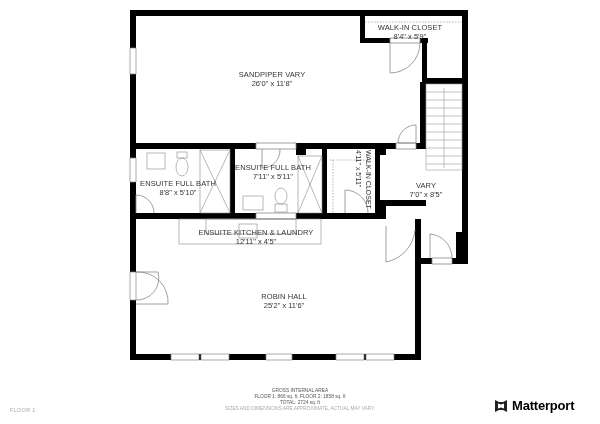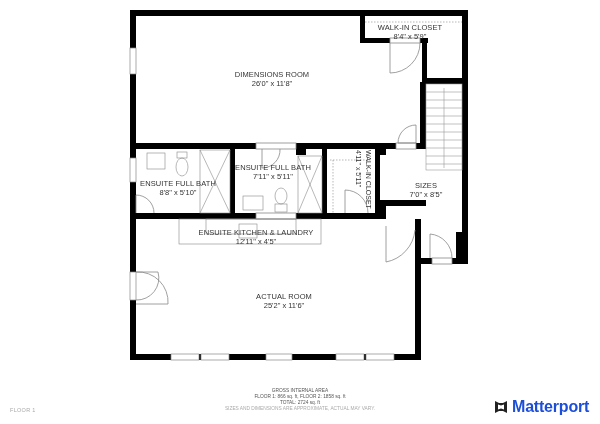--- a/index.html
+++ b/index.html
@@ -7,21 +7,21 @@
   .plan { position:absolute; left:0; top:0; width:600px; height:424px; }
   .label { position:absolute; text-align:center; color:#333; font-size:7.5px; line-height:9px; white-space:nowrap; transform:translateX(-50%); }
   .label .name { display:block; letter-spacing:0.1px; }
   .label .dim { display:block; }
   .vlabel { position:absolute; color:#333; font-size:7px; line-height:8px; white-space:nowrap; transform:rotate(90deg); transform-origin:left top; }
   .footer { position:absolute; left:300px; top:388px; transform:translateX(-50%); text-align:center; color:#555; font-size:4.8px; line-height:6px; white-space:nowrap; }
   .footer .disclaimer { color:#aaa; }
   .floor-tag { position:absolute; left:10px; top:407px; color:#aaa; font-size:5.5px; letter-spacing:0.3px; }
   .brand { position:absolute; left:494px; top:398px; display:flex; align-items:center; gap:4px; }
   .brand .mark { width:14px; height:14px; }
-  .brand .word { font-size:16px; font-weight:bold; color:#1d4ed8; letter-spacing:-0.2px; }
+  .brand .word { font-size:13px; font-weight:bold; color:#000000; letter-spacing:-0.2px; }
 </style>
 </head>
 <body>
 
 <div class="plan">
   <svg width="600" height="424" viewBox="0 0 600 424">
 
     <g fill="#000">
 
       <rect x="130" y="10" width="338" height="6"></rect>
@@ -144,21 +144,21 @@
       <line x1="365" y1="22" x2="462" y2="22" stroke-dasharray="1.5 1.5"></line>
 
       <rect x="179" y="219" width="142" height="25"></rect>
       <rect x="206" y="219" width="90" height="15"></rect>
       <rect x="239" y="224" width="18" height="14"></rect>
     </g>
   </svg>
 
   
   <div class="label" style="left:272px; top:70px;">
-    <span class="name">DIMENSIONS ROOM</span>
+    <span class="name">SANDPIPER VARY</span>
     <span class="dim">26'0" x 11'8"</span>
   </div>
   <div class="label" style="left:410px; top:23px;">
     <span class="name">WALK-IN CLOSET</span>
     <span class="dim">8'4" x 5'9"</span>
   </div>
   <div class="label" style="left:178px; top:179px;">
     <span class="name">ENSUITE FULL BATH</span>
     <span class="dim">8'8" x 5'10"</span>
   </div>
@@ -166,29 +166,29 @@
     <span class="name">ENSUITE FULL BATH</span>
     <span class="dim">7'11" x 5'11"</span>
   </div>
   <div class="vlabel" style="left:372px; top:150px;">
     <span>WALK-IN CLOSET</span>
   </div>
   <div class="vlabel" style="left:362px; top:150px;">
     <span>4'11" x 5'11"</span>
   </div>
   <div class="label" style="left:426px; top:181px;">
-    <span class="name">SIZES</span>
+    <span class="name">VARY</span>
     <span class="dim">7'0" x 8'5"</span>
   </div>
   <div class="label" style="left:256px; top:228px;">
     <span class="name">ENSUITE KITCHEN &amp; LAUNDRY</span>
     <span class="dim">12'11" x 4'5"</span>
   </div>
   <div class="label" style="left:284px; top:292px;">
-    <span class="name">ACTUAL ROOM</span>
+    <span class="name">ROBIN HALL</span>
     <span class="dim">25'2" x 11'6"</span>
   </div>
 
   
   <div class="footer">
     <div>GROSS INTERNAL AREA</div>
     <div>FLOOR 1: 866 sq. ft, FLOOR 2: 1858 sq. ft</div>
     <div>TOTAL: 2724 sq. ft</div>
     <div class="disclaimer">SIZES AND DIMENSIONS ARE APPROXIMATE, ACTUAL MAY VARY.</div>
   </div>

